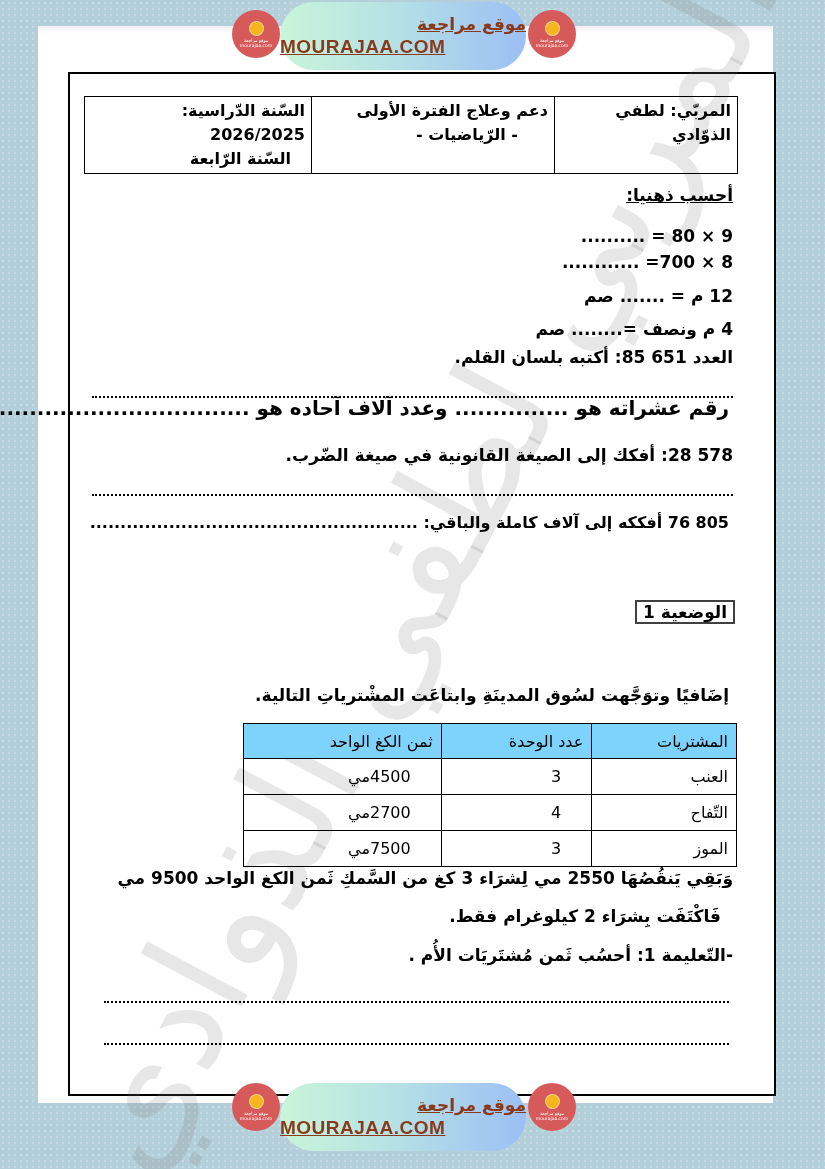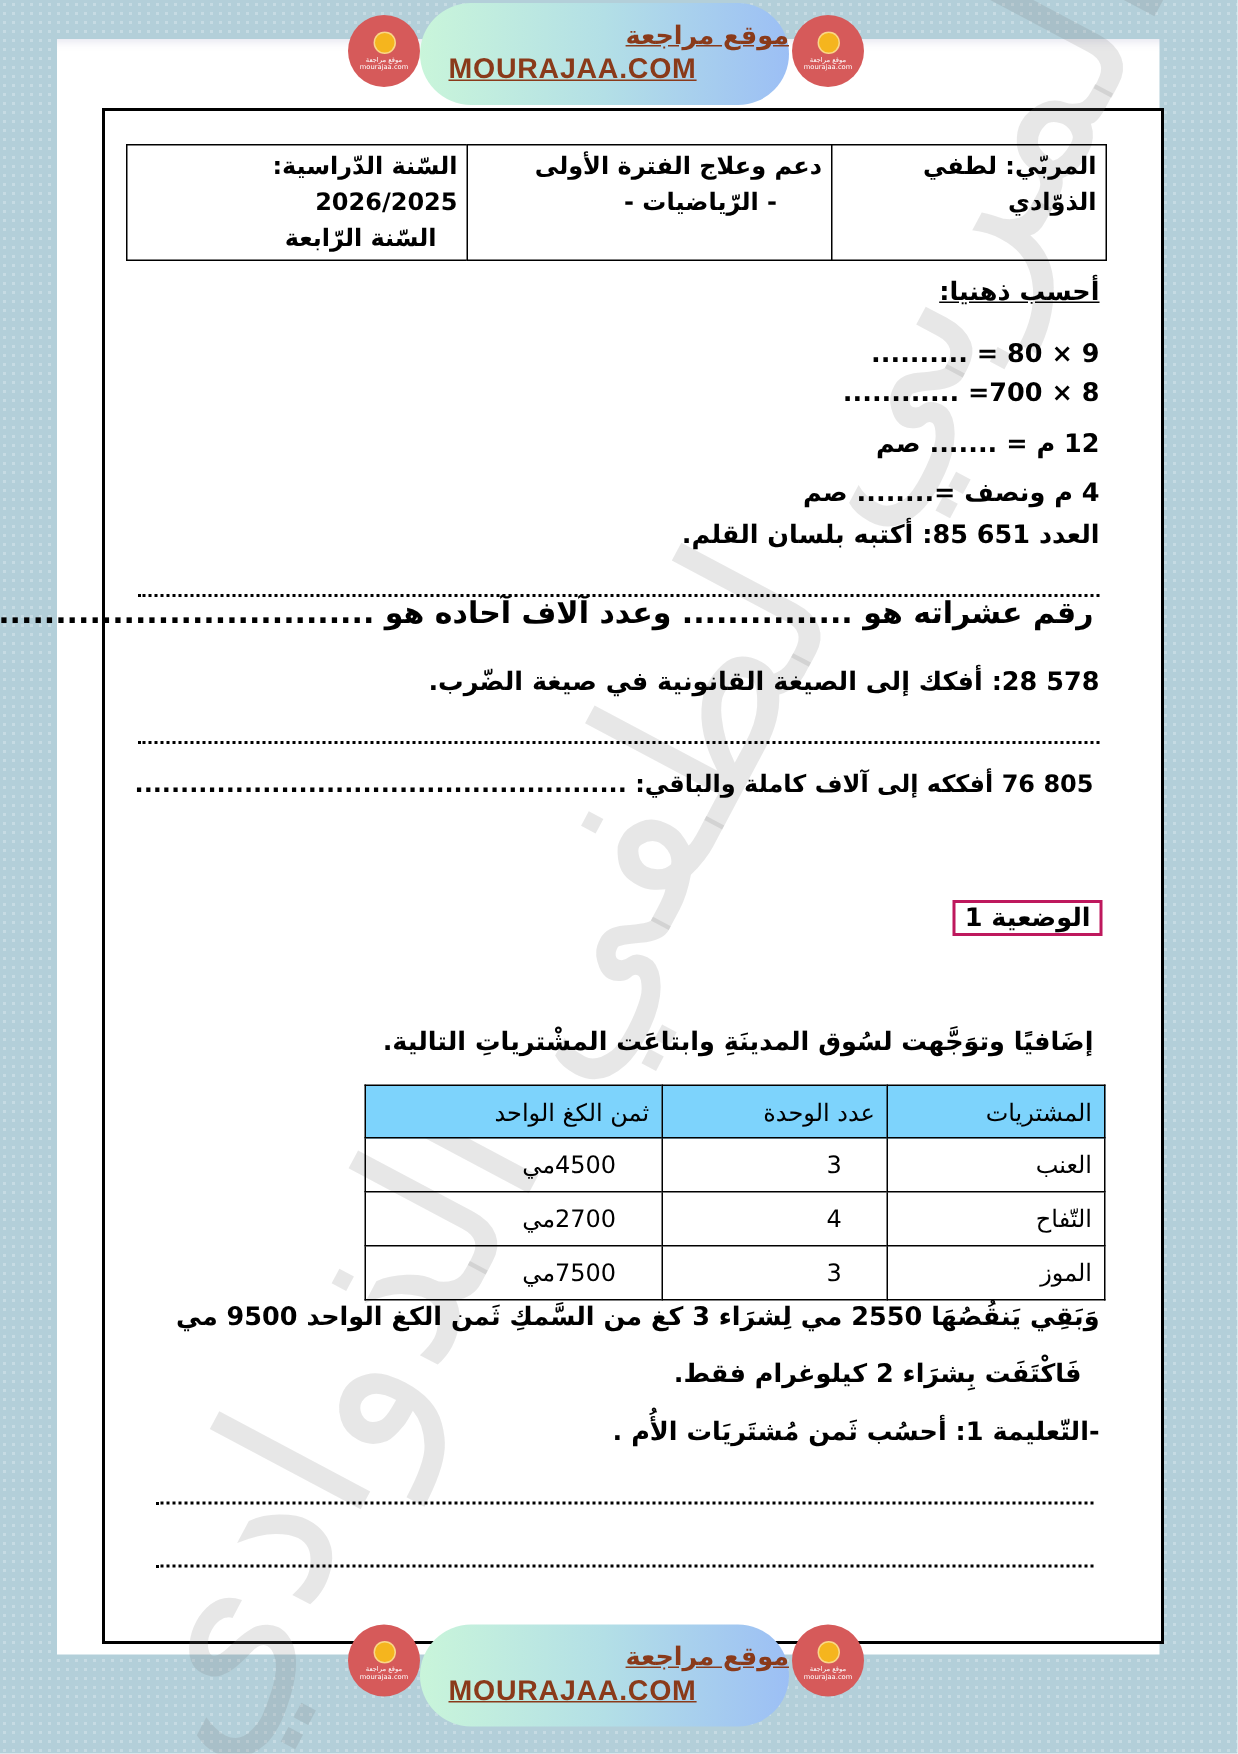--- a/index.html
+++ b/index.html
@@ -32,21 +32,21 @@
   .banner.bottom { top: 1083px; }
   .pill {
     position: absolute; left: 280px; width: 246px; height: 68px; border-radius: 34px;
     background: linear-gradient(90deg, #c9f5da 0%, #b3dfe6 50%, #9cbff5 100%);
     display: flex; flex-direction: column; justify-content: center;
     color: #8a3a1a; text-decoration: underline; font-weight: bold;
   }
   .banner.top .pill { top: 2px; }
   .banner.bottom .pill { top: 0; }
   .pill .ar { font-size: 17px; line-height: 22px; direction: rtl; }
-  .pill .en { font-family: "Liberation Sans", sans-serif; font-size: 19px; line-height: 24px; letter-spacing: 0.5px; margin-left: 19px; }
+  .pill .en { font-family: "Liberation Sans", sans-serif; font-size: 19px; line-height: 24px; letter-spacing: 0.5px; }
   .logo {
     position: absolute; width: 48px; height: 48px; border-radius: 50%;
     background: #d65a5a; display: flex; flex-direction: column; align-items: center; justify-content: center;
   }
   .banner.top .logo { top: 10px; }
   .banner.bottom .logo { top: 0px; }
   .logo.l { left: 232px; } .logo.r { left: 528px; }
   .logo .dot { width: 13px; height: 13px; border-radius: 50%; background: #f5b51e; border: 1px solid #fff7; }
   .logo .tiny { font-size: 4.5px; color: #fff; line-height: 5px; margin-top: 2px; text-align: center; }
 
@@ -56,21 +56,21 @@
     border-collapse: collapse; direction: rtl;
   }
   .hdr-table td {
     border: 1px solid #000; font-weight: bold; font-size: 16px; vertical-align: top;
     padding: 2px 6px; line-height: 24px; text-align: right;
   }
   .line { position: absolute; right: 92px; font-weight: bold; font-size: 17px; white-space: nowrap; line-height: 24px; }
   .dots { position: absolute; left: 92px; right: 92px; height: 6px; overflow: hidden;
     border-bottom: 2.5px dotted #000; }
   .sec-title { text-decoration: underline; }
-  .boxed { border: 2px solid #be185d; padding: 0 6px; }
+  .boxed { border: 2px solid #404040; padding: 0 6px; }
   .items-table {
     position: absolute; left: 243px; top: 723px; width: 494px; border-collapse: collapse; direction: rtl;
   }
   .items-table th, .items-table td {
     border: 1px solid #000; font-size: 16px; font-weight: normal; text-align: right; padding: 0 8px; height: 35px;
   }
   .items-table th { background: #7dd3fc; font-weight: normal; height: 34px; }
   .items-table td:nth-child(2), .items-table td:nth-child(3) { padding-right: 30px; }
 </style>
 </head>

